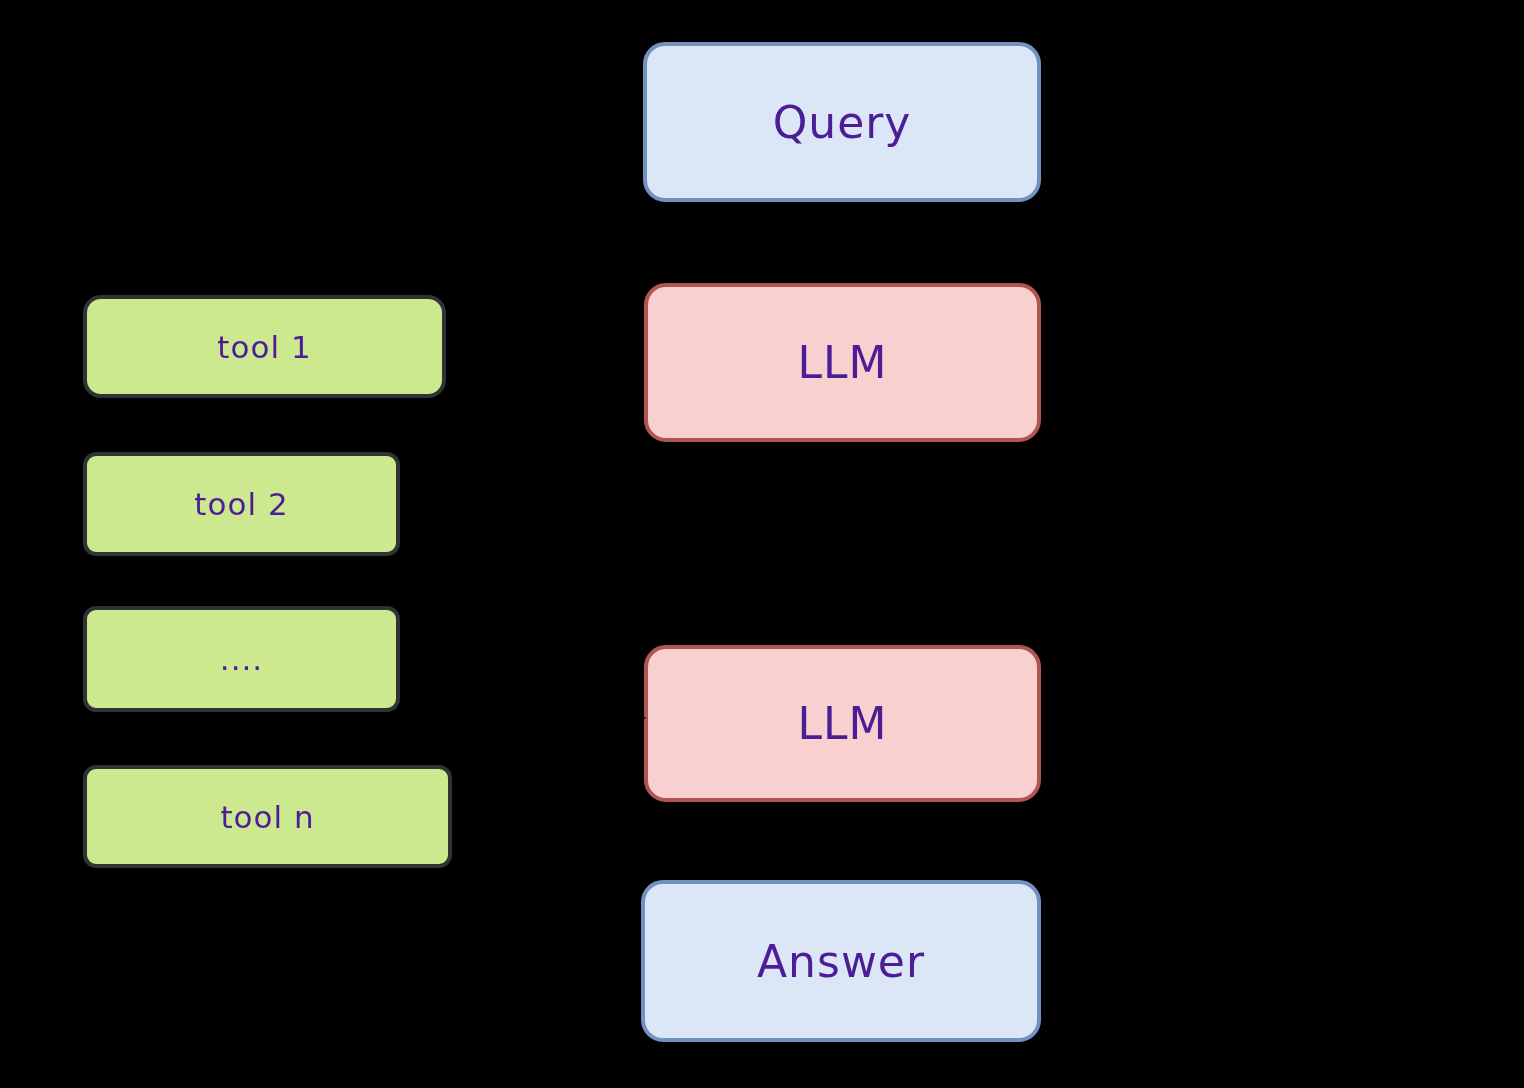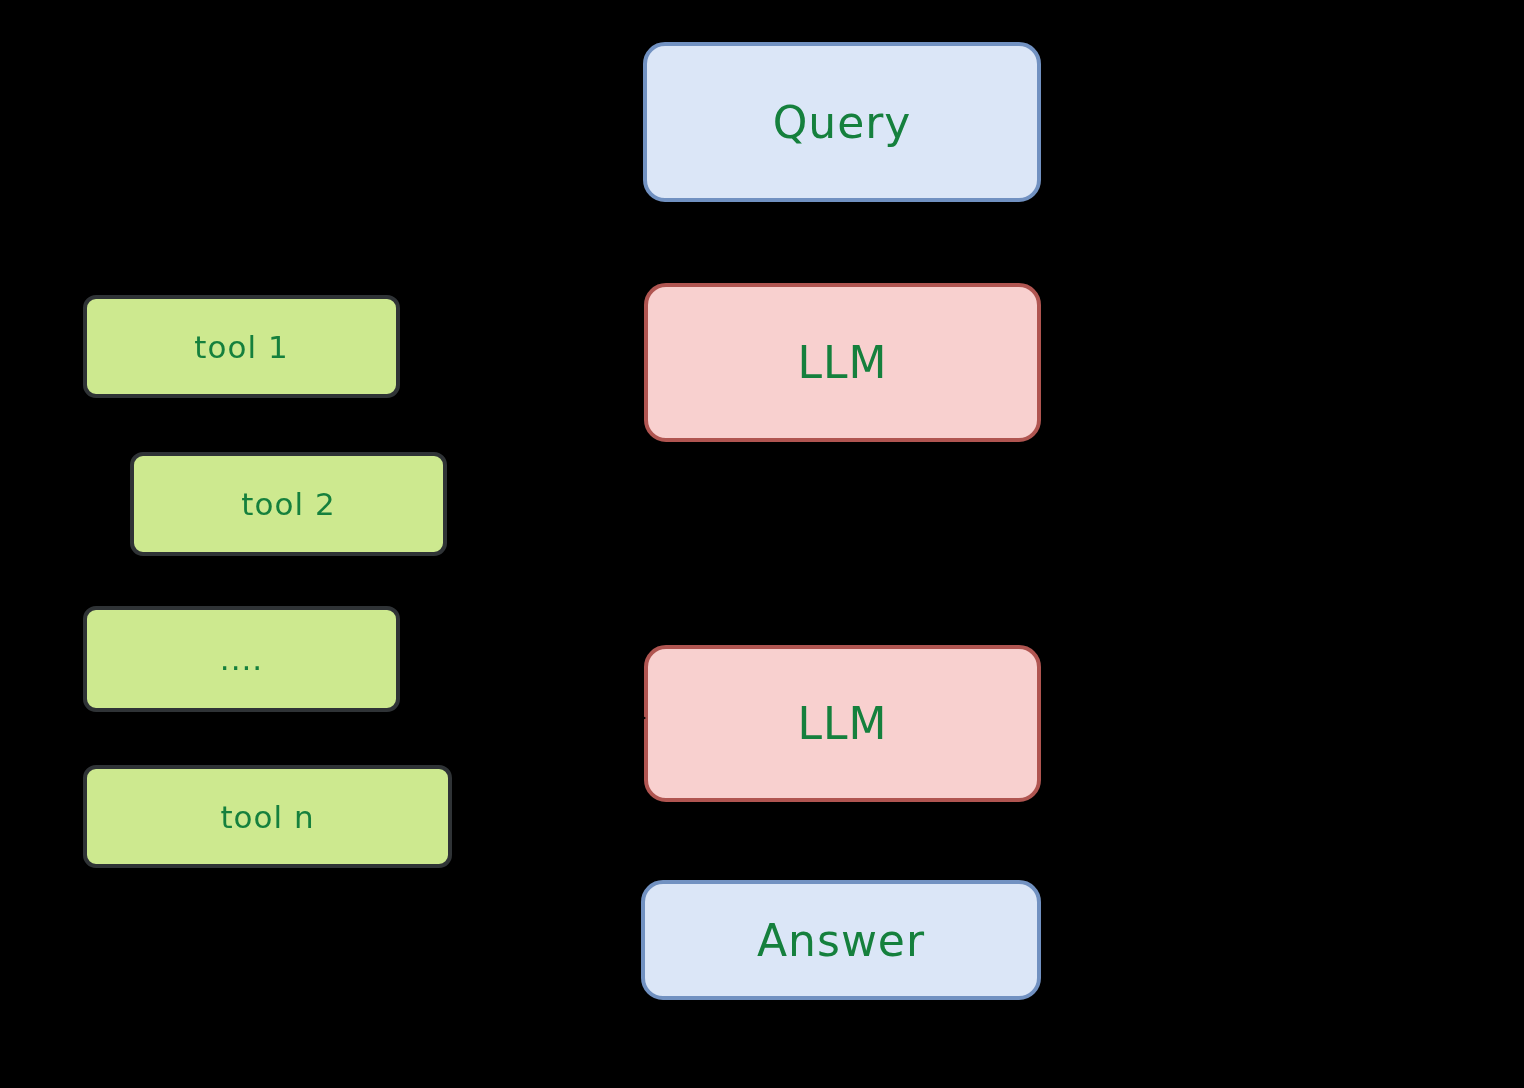--- a/index.html
+++ b/index.html
@@ -15,39 +15,39 @@
     font-family: "DejaVu Sans", sans-serif;
   }
   .node {
     position: absolute;
     display: flex;
     align-items: center;
     justify-content: center;
     box-sizing: border-box;
     border-style: solid;
     border-width: 4px;
-    color: #15803d;
+    color: #4c1d95;
     text-align: center;
   }
   .node-big {
     border-radius: 22px;
     font-size: 44px;
     letter-spacing: 1px;
   }
   .node-tool {
     border-radius: 13px;
     font-size: 31px;
     letter-spacing: 1px;
   }
   .node-query  { left: 643px; top: 42px;  width: 398px; height: 160px; }
   .node-llm-top{ left: 644px; top: 283px; width: 397px; height: 159px; }
   .node-llm-bot{ left: 644px; top: 645px; width: 397px; height: 157px; }
-  .node-answer { left: 641px; top: 880px; width: 400px; height: 120px; }
-  .node-tool-1 { left: 83px;  top: 295px; width: 317px; height: 103px; }
-  .node-tool-2 { left: 83px;  top: 452px; width: 317px; height: 104px; margin-left: 47px; }
+  .node-answer { left: 641px; top: 880px; width: 400px; height: 162px; }
+  .node-tool-1 { left: 83px;  top: 295px; width: 363px; height: 103px; border-radius: 18px; }
+  .node-tool-2 { left: 83px;  top: 452px; width: 317px; height: 104px; }
   .node-tool-e { left: 83px;  top: 606px; width: 317px; height: 106px; }
   .node-tool-n { left: 83px;  top: 765px; width: 369px; height: 103px; }
   .arrow-tip {
     position: absolute;
     left: 637px;
     top: 712px;
     width: 0;
     height: 0;
     border-top: 6px solid transparent;
     border-bottom: 6px solid transparent;

